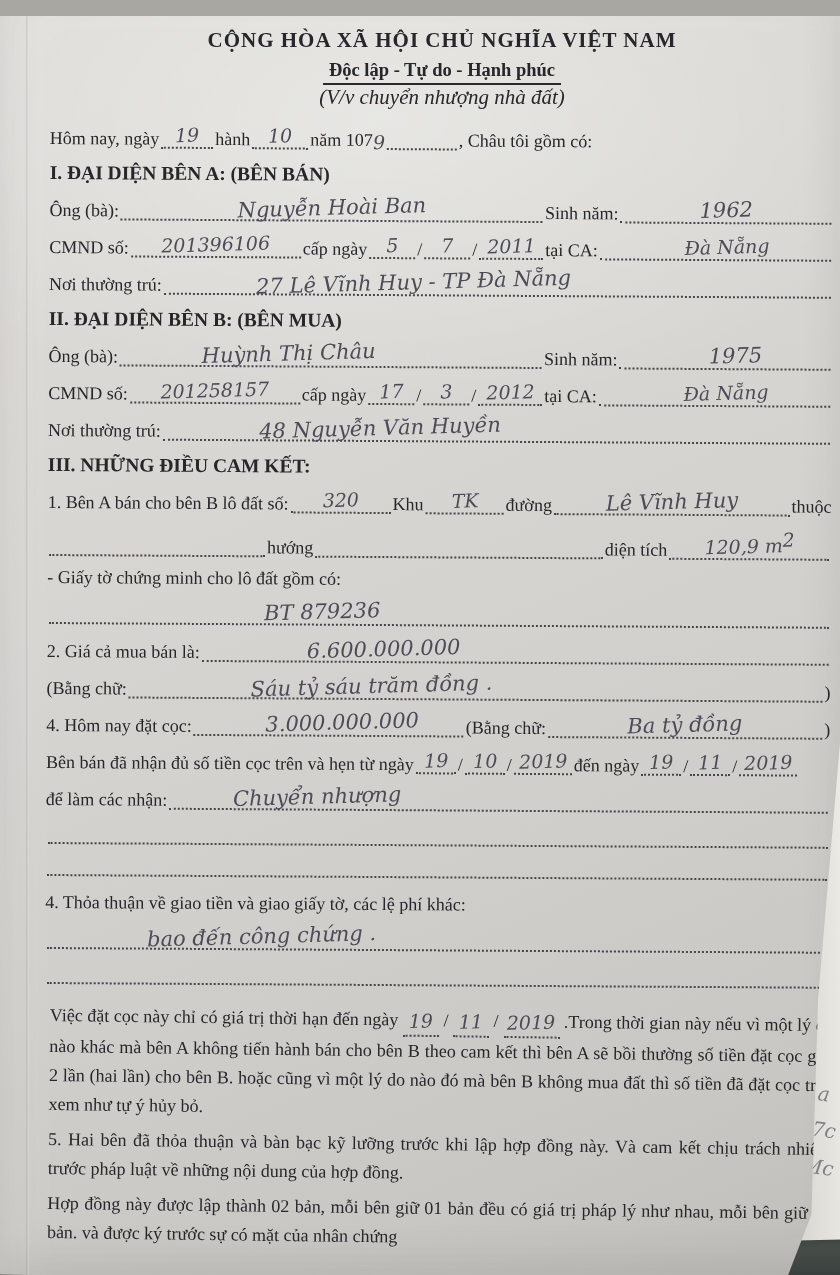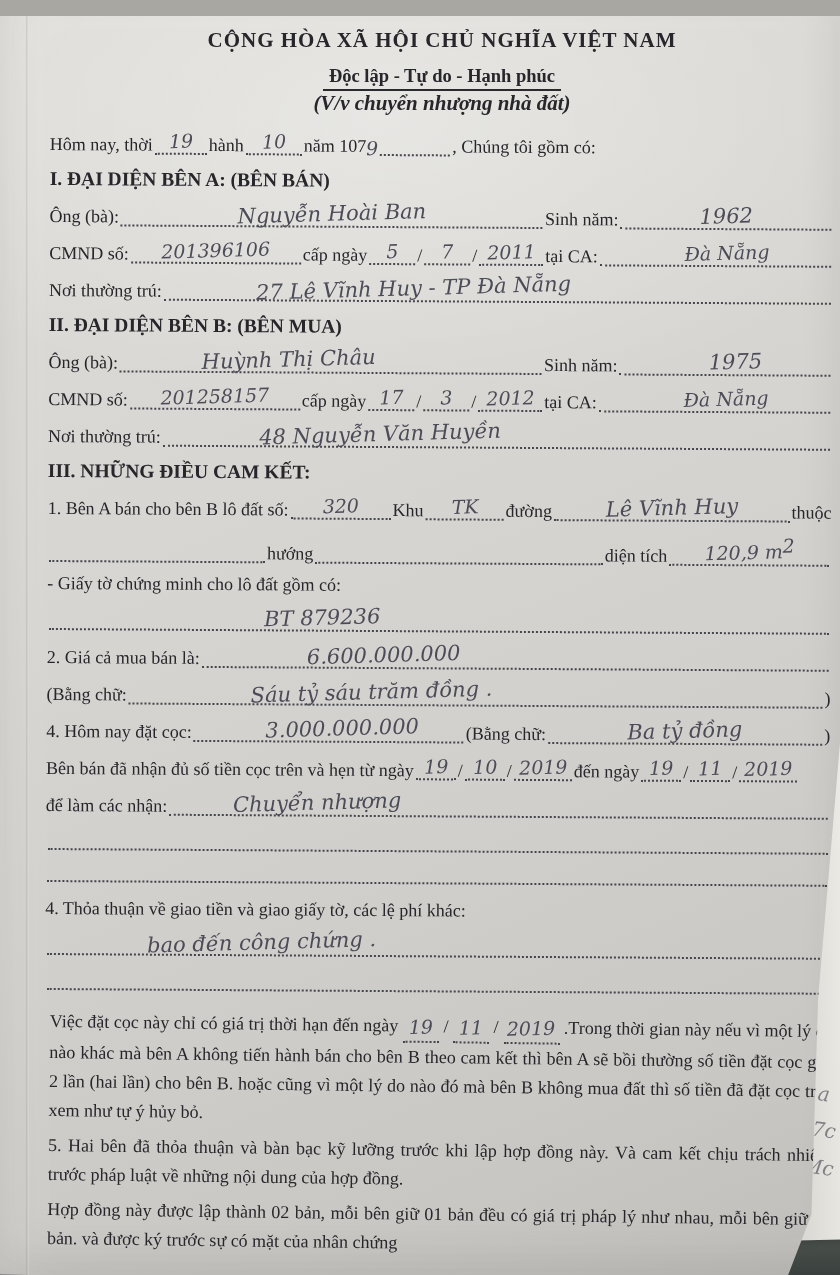--- a/index.html
+++ b/index.html
@@ -22,23 +22,23 @@
        box-shadow:inset 0 -30px 40px rgba(60,60,58,.12), inset 30px 0 40px rgba(255,255,255,.12);}
   .crease{position:absolute;left:26px;top:0;width:3px;height:1275px;
        background:linear-gradient(90deg,rgba(90,90,88,.18),rgba(255,255,255,.25));}
   .content{position:relative;padding:12px 6px 0 50px;color:#26262b;}
   .sec{transform-origin:0 0;}
   .tilt1{transform:rotate(.35deg);}
   .tilt2{transform:rotate(.75deg);}
   .center{text-align:center;}
   .motto1{font-size:21px;font-weight:bold;letter-spacing:1px;}
   .motto2{font-size:18.5px;font-weight:bold;display:inline-block;
-       border-bottom:2px solid #2a2a2e;padding:0 6px 2px 6px;margin-top:13px;}
+       border-bottom:2px solid #2a2a2e;padding:0 6px 2px 6px;margin-top:7px;}
   .doc-title{font-size:38px;font-weight:bold;letter-spacing:1px;margin-top:12px;}
-  .doc-sub{font-size:21px;font-weight:bold;font-style:italic;margin-top:0px;}
+  .doc-sub{font-size:21px;font-weight:normal;font-style:italic;margin-top:0px;}
   .row{display:flex;align-items:flex-end;font-size:18px;line-height:25px;margin-top:6px;}
   .head{font-size:19.5px;font-weight:bold;margin-top:9px;line-height:26px;}
   .lbl{white-space:nowrap;}
   .fill{border-bottom:2px dotted #45454c;margin:0 2px 3px 2px;text-align:center;
         position:relative;min-width:24px;}
   .grow{flex:1;}
   .g2{flex:2;}
   .para{font-size:18px;line-height:29px;text-align:justify;margin-top:6px;}
   .ifill{display:inline-block;border-bottom:2px dotted #45454c;text-align:center;
         vertical-align:baseline;}
@@ -67,28 +67,28 @@
     <div class="content">
 
       <div class="sec center">
         <div class="motto1">CỘNG HÒA XÃ HỘI CHỦ NGHĨA VIỆT NAM</div>
         <div><span class="motto2">Độc lập - Tự do - Hạnh phúc</span></div>
         <div class="doc-sub">(V/v chuyển nhượng nhà đất)</div>
       </div>
 
       <div class="sec tilt1">
         <div class="row" style="margin-top:10px;">
-          <span class="lbl">Hôm nay, thời</span>
+          <span class="lbl">Hôm nay, ngày</span>
           <span class="fill" style="width:52px;"><span class="hw">19</span></span>
           <span class="lbl">hành</span>
           <span class="fill" style="width:56px;"><span class="hw">10</span></span>
           <span class="lbl">năm 107</span>
             <span class="hw">9</span>
           <span class="fill" style="width:70px;"></span>
-          <span class="lbl">, Chúng tôi gồm có:</span>
+          <span class="lbl">, Châu tôi gồm có:</span>
         </div>
 
         <div class="head">I. ĐẠI DIỆN BÊN A: (BÊN BÁN)</div>
         <div class="row">
           <span class="lbl">Ông (bà):</span>
           <span class="fill g2"><span class="hw big">Nguyễn Hoài Ban</span></span>
           <span class="lbl">Sinh năm:</span>
           <span class="fill grow"><span class="hw big">1962</span></span>
         </div>
         <div class="row">

